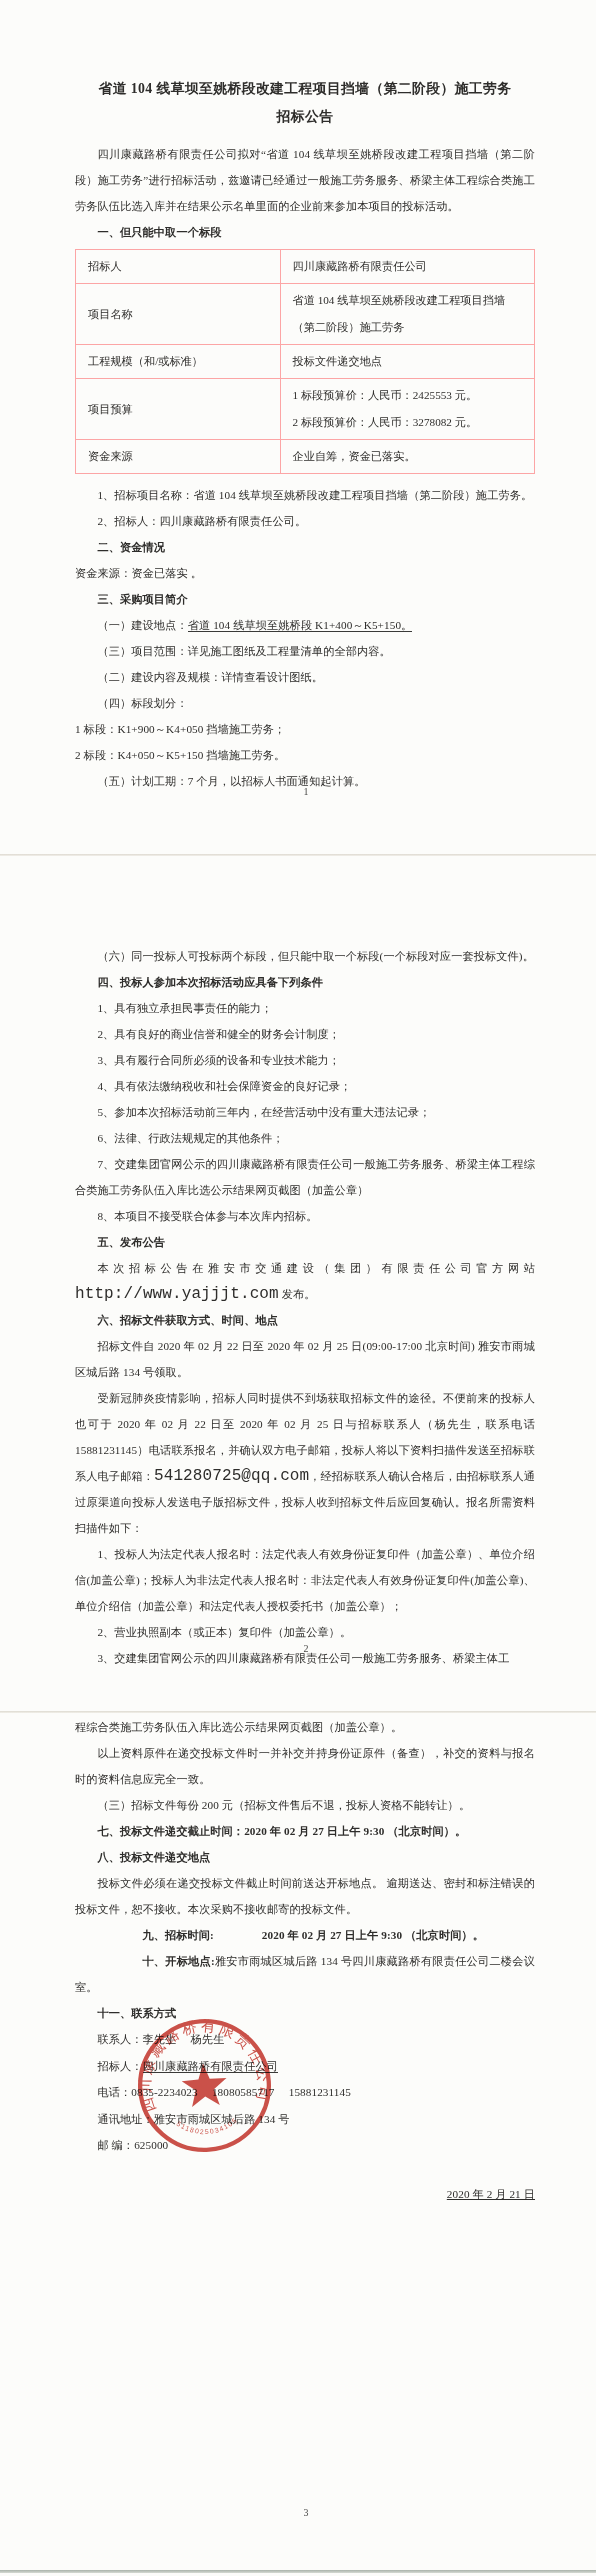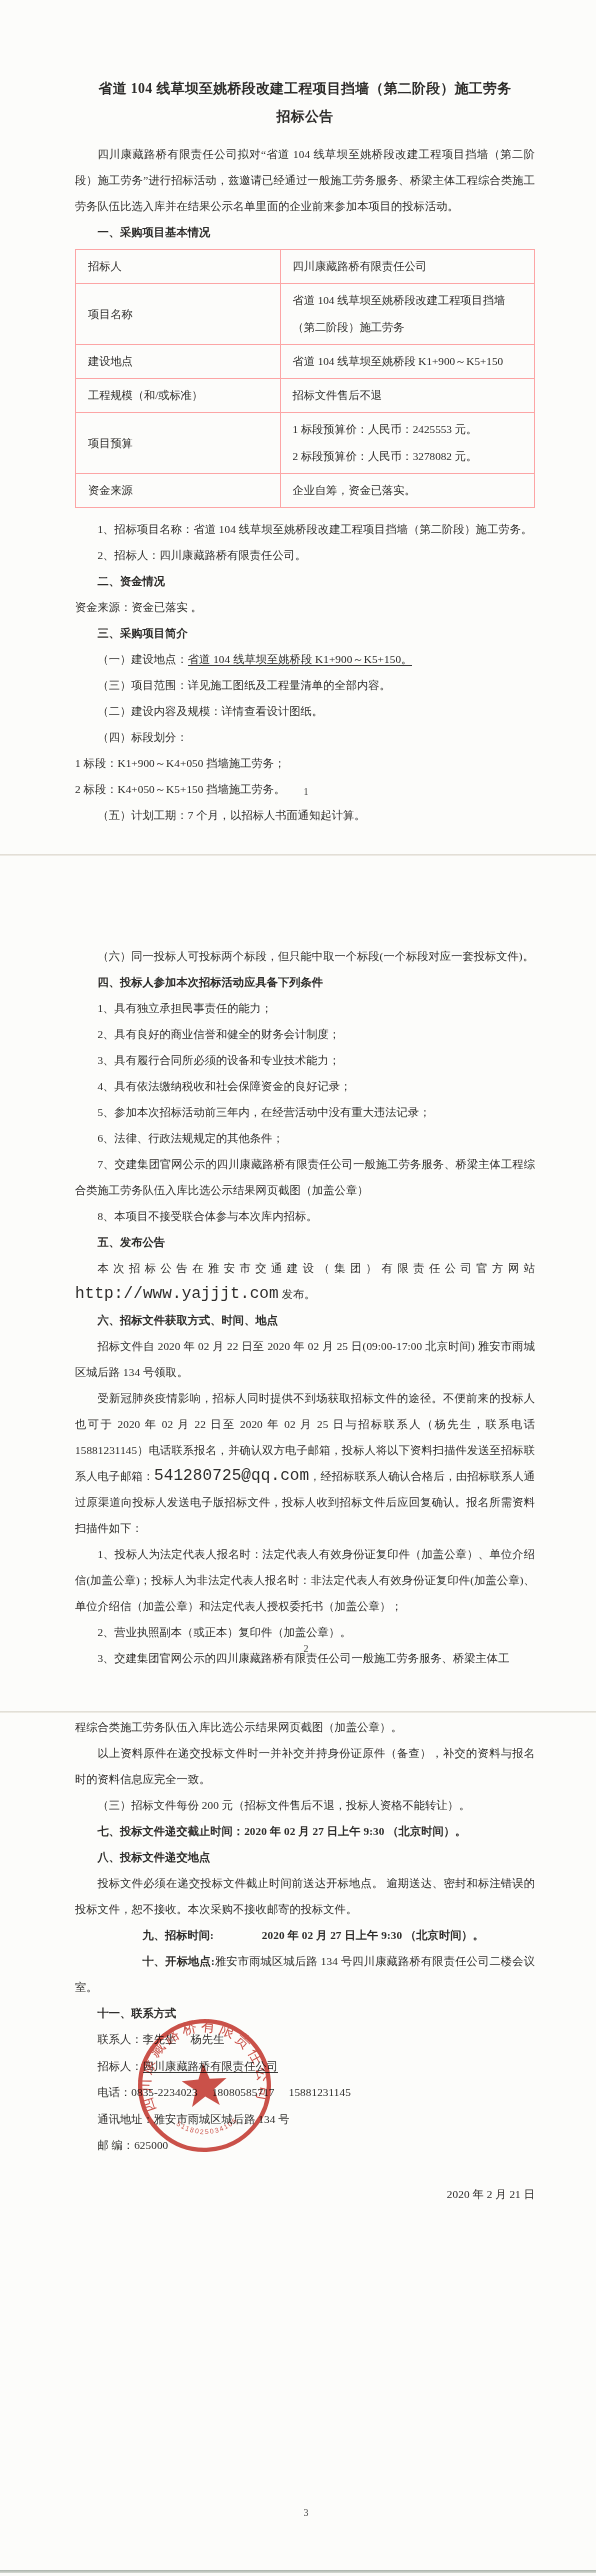--- a/index.html
+++ b/index.html
@@ -40,77 +40,73 @@
     font-size:11.2px;line-height:27px;
     padding:3px 7.5px 3px 12px;
     vertical-align:middle;
     white-space:pre-line;
     text-align:left;
   }
   td.lbl{width:184px;font-weight:normal;}
   .page-num{position:absolute;left:0;bottom:58px;width:100%;
     text-align:center;font-size:10px;color:#4a4a48;letter-spacing:0;}
   .contact-line{line-height:26.5px;}
-  .date-line{text-align:right;margin-top:22.4px;}
+  .date-line{text-align:right;margin-top:22.4px;text-decoration:underline;}
   .seal{
     position:absolute;left:125px;top:300px;width:143px;height:143px;
     mix-blend-mode:multiply;opacity:.88;pointer-events:none;
     transform:rotate(-4deg);
   }
 </style>
 </head>
 <body>
 
 <div class="doc">
 
   <div class="page page1">
     <div class="content">
       <div class="title-wrap">
         <div class="title">省道 104 线草坝至姚桥段改建工程项目挡墙（第二阶段）施工劳务</div>
         <div class="title">招标公告</div>
       </div>
       <p class="ind">四川康藏路桥有限责任公司拟对“省道 104 线草坝至姚桥段改建工程项目挡墙（第二阶段）施工劳务”进行招标活动，兹邀请已经通过一般施工劳务服务、桥梁主体工程综合类施工劳务队伍比选入库并在结果公示名单里面的企业前来参加本项目的投标活动。</p>
-      <p class="h">一、采购项目基本情况</p>
+      <p class="h">一、但只能中取一个标段</p>
 
       <table class="info">
         <tbody>
           <tr>
             <td class="lbl">招标人</td>
             <td>四川康藏路桥有限责任公司</td>
           </tr>
           <tr>
             <td class="lbl">项目名称</td>
             <td>省道 104 线草坝至姚桥段改建工程项目挡墙（第二阶段）施工劳务</td>
           </tr>
           <tr>
-            <td class="lbl">建设地点</td>
-            <td>省道 104 线草坝至姚桥段 K1+900～K5+150</td>
-          </tr>
-          <tr>
             <td class="lbl">工程规模（和/或标准）</td>
-            <td>招标文件售后不退</td>
+            <td>投标文件递交地点</td>
           </tr>
           <tr>
             <td class="lbl">项目预算</td>
             <td>1 标段预算价：人民币：2425553 元。
 2 标段预算价：人民币：3278082 元。</td>
           </tr>
           <tr>
             <td class="lbl">资金来源</td>
             <td>企业自筹，资金已落实。</td>
           </tr>
         </tbody>
       </table>
 
       <p class="ind">1、招标项目名称：省道 104 线草坝至姚桥段改建工程项目挡墙（第二阶段）施工劳务。</p>
       <p class="ind">2、招标人：四川康藏路桥有限责任公司。</p>
       <p class="h">二、资金情况</p>
       <p>资金来源：资金已落实 。</p>
       <p class="h">三、采购项目简介</p>
-      <p class="ind"><span>（一）建设地点：</span><span class="u">省道 104 线草坝至姚桥段 K1+900～K5+150。</span></p>
+      <p class="ind"><span>（一）建设地点：</span><span class="u">省道 104 线草坝至姚桥段 K1+400～K5+150。</span></p>
       <p class="ind">（三）项目范围：详见施工图纸及工程量清单的全部内容。</p>
       <p class="ind">（二）建设内容及规模：详情查看设计图纸。</p>
       <p class="ind">（四）标段划分：</p>
       <p>1 标段：K1+900～K4+050 挡墙施工劳务；</p>
       <p>2 标段：K4+050～K5+150 挡墙施工劳务。</p>
       <p class="ind">（五）计划工期：7 个月，以招标人书面通知起计算。</p>
     </div>
     <div class="page-num">1</div>
   </div>
 

